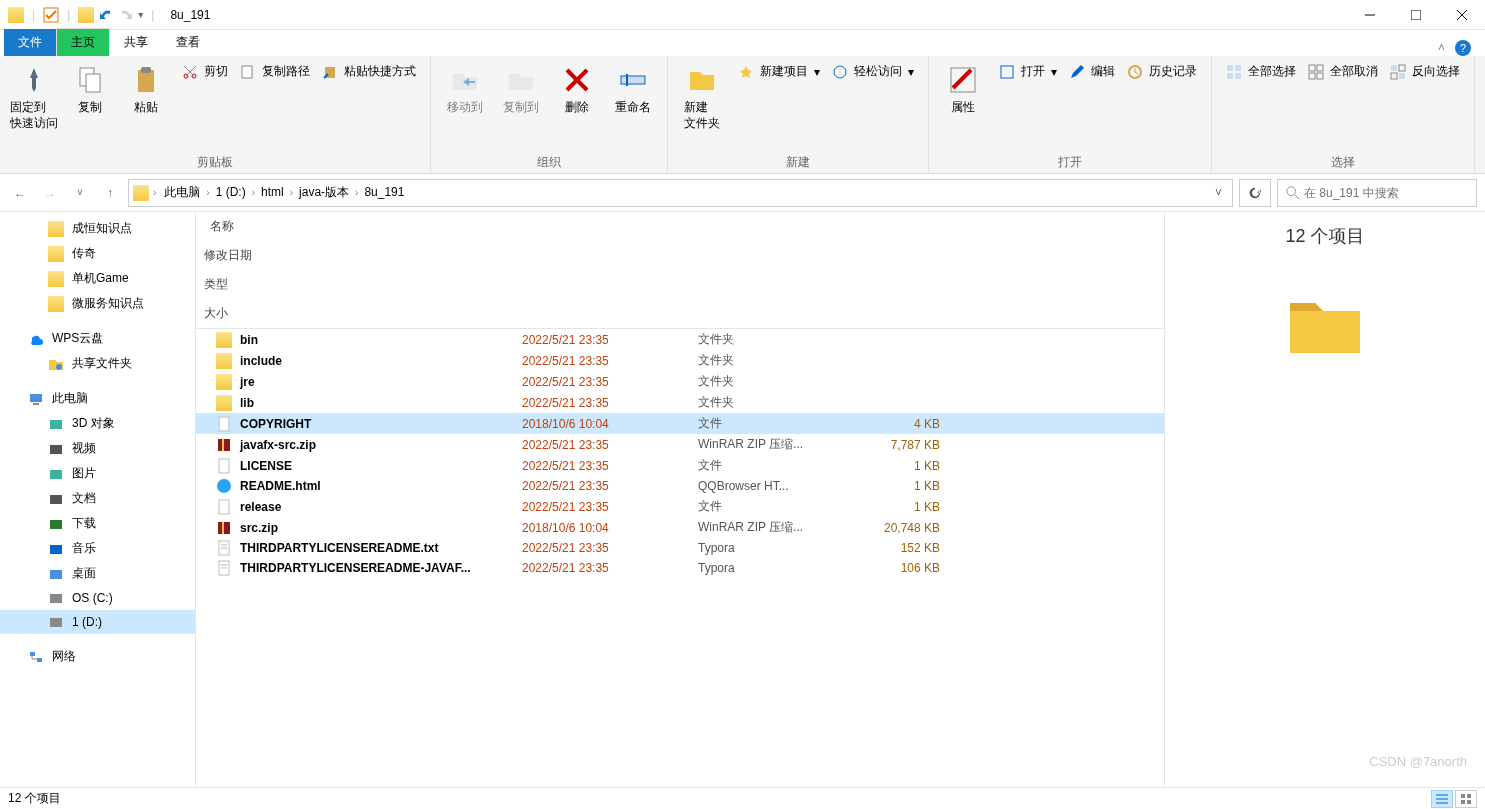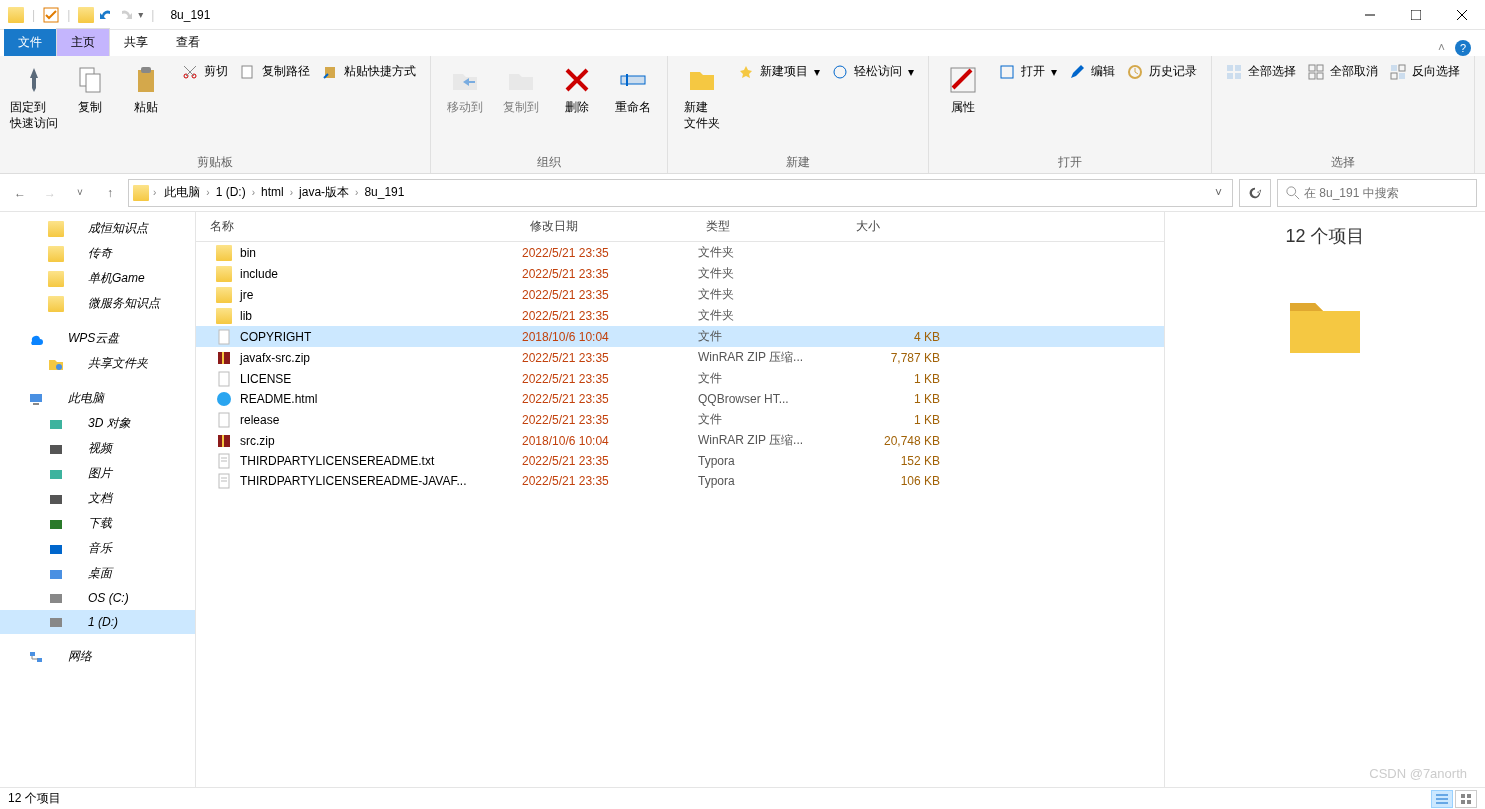--- a/index.html
+++ b/index.html
@@ -11,21 +11,21 @@
 .tb-icon { width: 16px; height: 16px; }
 .tb-sep { color: #ccc; margin: 0 4px; }
 .tb-title { margin-left: 8px; font-size: 12px; }
 .tb-right { margin-left: auto; display: flex; }
 .tb-btn { width: 46px; height: 30px; display: flex; align-items: center; justify-content: center; cursor: default; }
 
 
 .ribbon-tabs { height: 26px; display: flex; align-items: flex-end; background: #fff; padding-left: 4px; }
 .rtab { padding: 5px 14px; font-size: 12px; cursor: default; }
 .rtab.file { background: #1979ca; color: #fff; }
-.rtab.active { background: #c4b5fd; border: 1px solid #ddd; border-bottom: none; font-family: Liberation Mono, monospace; }
+.rtab.active { background: #22c55e; border: 1px solid #ddd; border-bottom: none; font-family: Liberation Mono, monospace; }
 .rtab-right { margin-left: auto; display: flex; align-items: center; gap: 10px; padding-right: 14px; }
 .help-icon { width: 16px; height: 16px; background: #1979ca; color: #fff; border-radius: 50%; text-align: center; line-height: 16px; font-size: 11px; }
 
 
 .ribbon { height: 118px; background: #f5f5f5; border-bottom: 1px solid #ddd; display: flex; }
 .rgroup { border-right: 1px solid #e0e0e0; padding: 4px 8px 2px; display: flex; flex-direction: column; }
 .rgroup-body { flex: 1; display: flex; align-items: flex-start; gap: 4px; }
 .rgroup-label { text-align: center; font-size: 12px; color: #666; padding-top: 2px; }
 .rbtn-lg { display: flex; flex-direction: column; align-items: center; width: 52px; padding: 4px 2px; font-size: 12px; text-align: left; line-height: 1.3; cursor: default; }
 .rbtn-lg .ico { width: 32px; height: 32px; margin-bottom: 4px; }
@@ -41,54 +41,54 @@
 .crumb { padding: 2px 4px; cursor: default; }
 .crsep { color: #888; font-size: 10px; padding: 0 2px; }
 .addr-dd { margin-left: auto; color: #666; padding: 0 6px; }
 .refresh { width: 32px; height: 28px; border: 1px solid #ccc; display: flex; align-items: center; justify-content: center; }
 .search { width: 200px; height: 28px; border: 1px solid #ccc; display: flex; align-items: center; padding: 0 8px; color: #888; gap: 4px; }
 .search input { border: none; outline: none; flex: 1; font-size: 12px; }
 
 
 .main { display: flex; height: 575px; }
 .nav { width: 196px; border-right: 1px solid #e5e5e5; overflow-y: auto; padding: 4px 0; }
-.nav-item { display: flex; align-items: center; gap: 24px; padding: 4px 8px 4px 28px; font-size: 12px; cursor: default; font-style: italic; }
+.nav-item { display: flex; align-items: center; gap: 8px; padding: 4px 8px 4px 28px; font-size: 12px; cursor: default; }
 .nav-item.selected { background: #cce8ff; }
 .nav-item .ni { width: 16px; height: 16px; flex-shrink: 0; }
 .nav-item.lvl1 { padding-left: 48px; }
 .nav-spacer { height: 10px; }
 
 .content { flex: 1; display: flex; }
 .filelist { flex: 1; border-right: 1px solid #e5e5e5; }
-.flhead { display: flex; border-bottom: 1px solid #e5e5e5; font-size: 12px; color: #444; }
+.flhead { display: flex; border-bottom: 1px solid #e5e5e5; font-size: 12px; color: #444; flex-direction: column; }
 .flh { padding: 6px 8px; border-right: 1px solid transparent; cursor: default; }
 .flh.name { width: 326px; padding-left: 14px; }
 .flh.date { width: 176px; }
 .flh.type { width: 150px; }
 .flh.size { width: 104px; text-align: left; }
 .flrow { display: flex; align-items: center; font-size: 12px; padding: 2px 0; cursor: default; }
 .flrow.selected { background: #cce8ff; }
-.flc.name { width: 326px; display: flex; align-items: center; gap: 8px; padding-left: 20px; }
+.flc.name { width: 326px; display: flex; align-items: center; gap: 8px; padding-left: 20px; font-weight: bold; }
 .flc.name .fi { width: 16px; height: 16px; flex-shrink: 0; }
 .flc.date { width: 176px; color: #c2410c; }
 .flc.type { width: 150px; color: #555; white-space: nowrap; overflow: hidden; text-overflow: ellipsis; }
 .flc.size { width: 104px; text-align: right; padding-right: 12px; color: #a16207; }
 
 .preview { width: 320px; padding: 12px; text-align: center; }
 .pv-title { font-size: 18px; color: #333; margin-bottom: 40px; }
 .pv-folder { width: 80px; height: 70px; margin: 0 auto; }
 
 
 .status { height: 22px; border-top: 1px solid #e5e5e5; display: flex; align-items: center; padding: 0 8px; font-size: 12px; }
 .status-right { margin-left: auto; display: flex; gap: 2px; }
 .view-toggle { width: 22px; height: 18px; border: 1px solid #ccc; display: flex; align-items: center; justify-content: center; }
 .view-toggle.active { background: #cce8ff; border-color: #99d1ff; }
 
 
-.wm { position: absolute; right: 18px; bottom: 28px; color: #ccc; font-size: 13px; }
+.wm { position: absolute; right: 18px; bottom: 40px; color: #ccc; font-size: 13px; }
 
 
 .folder-ico { background: linear-gradient(#fce38a,#f5c842); border-radius: 1px; }
 </style>
 </head>
 <body>
 
 <div class="titlebar">
   <div class="tb-left">
     <span class="tb-icon folder-ico"></span>

